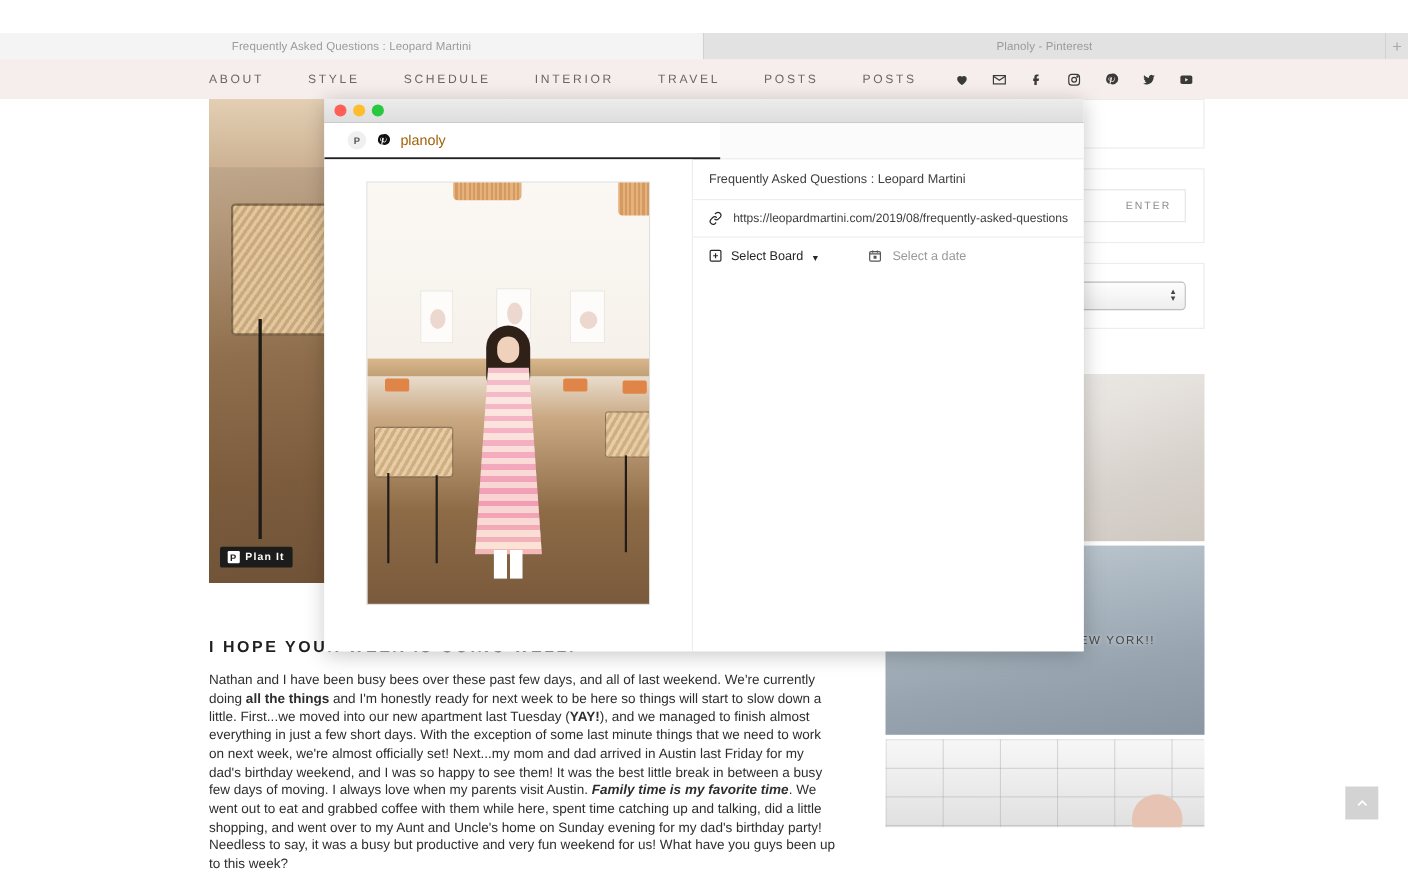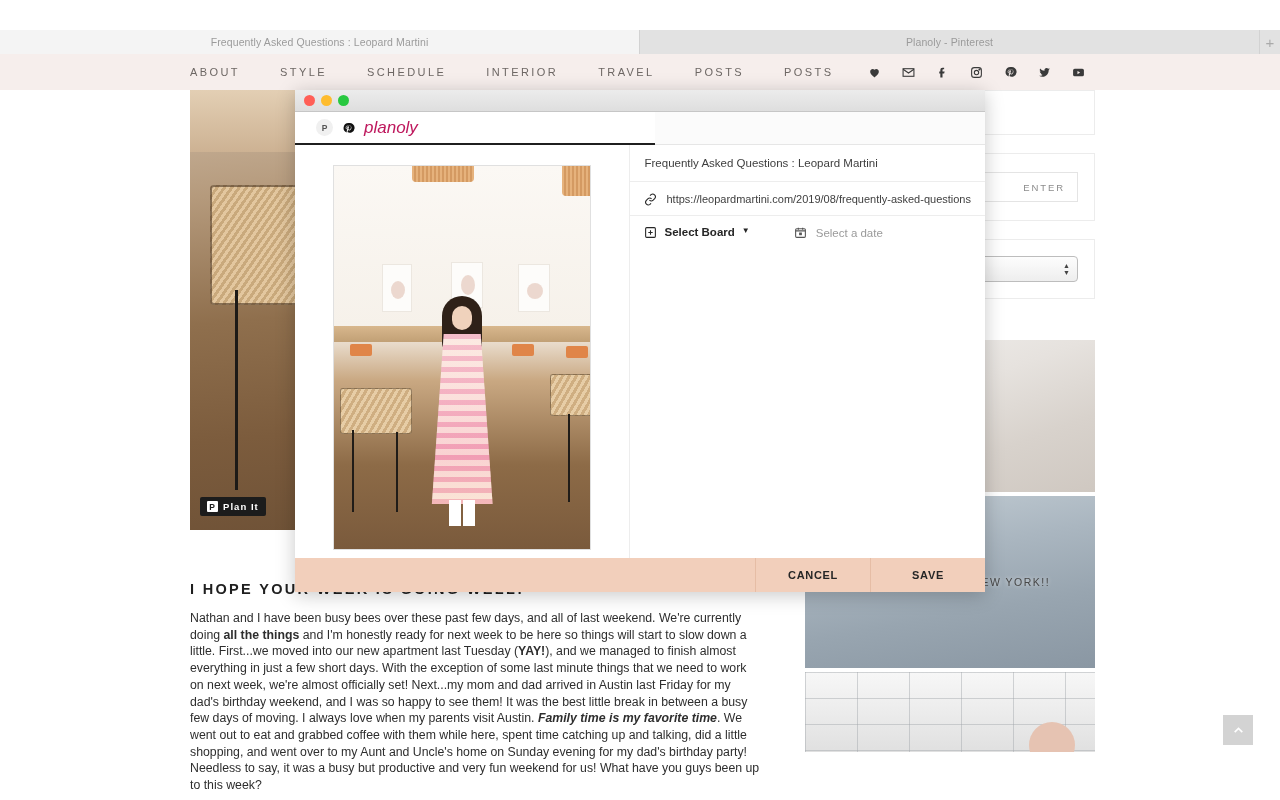--- a/index.html
+++ b/index.html
@@ -189,21 +189,21 @@
   #brand-zone {
     width: 360px; display: flex; align-items: center; gap: 9px; padding-left: 21px;
     background: #ffffff; border-bottom: 2px solid #1f1f1f;
   }
   #brand-avatar {
     width: 17px; height: 17px; border-radius: 50%; background: #f0f0f0;
     display: flex; align-items: center; justify-content: center;
     font-size: 8.5px; color: #555; font-weight: 600;
   }
   #brand-p-logo { width: 13px; height: 13px; color: #111; }
-  #brand-name { font-size: 17px; color: #be185d; font-style: italic; }
+  #brand-name { font-size: 13px; color: #a16207; }
   #schedule-pin-tab {
     width: 132px; background: #262626; color: #ffffff;
     display: flex; align-items: center; justify-content: center;
     font-size: 10.5px; letter-spacing: .08em; font-weight: 500; position: relative;
   }
   #schedule-pin-tab::after {
     content: ""; position: absolute; left: 50%; bottom: -7px; transform: translateX(-50%);
     border-left: 7px solid transparent; border-right: 7px solid transparent;
     border-top: 7px solid #262626;
   }
@@ -267,21 +267,21 @@
   #pin-desc-area::placeholder { color: #a6a6a6; }
   #pin-url-row {
     display: flex; align-items: center; gap: 9px; padding: 10px 14px;
     border-bottom: 1px solid #ededed;
     text-align: right;
   }
   #pin-url-text {
     font-size: 11px; color: #3e3e3e; white-space: nowrap; overflow: hidden;
   }
   #pin-meta-row { display: flex; align-items: center; padding: 10px 14px; gap: 0; }
-  #select-board-btn { display: flex; align-items: flex-start; gap: 7px; font-size: 11.5px; color: #262626; font-weight: bold; }
+  #select-board-btn { display: flex; align-items: flex-end; gap: 7px; font-size: 11.5px; color: #262626; font-weight: normal; }
   #select-date-btn { display: flex; align-items: center; gap: 9px; font-size: 11.5px; color: #9a9a9a; margin-left: 44px; }
   .mini-icon { width: 13px; height: 13px; color: #262626; flex: none; }
   .mini-icon.muted { color: #555; }
   #modal-spacer { flex: 1; background: #fff; }
 
   #modal-footer { height: 34px; background: #f2cfbb; display: flex; }
   #footer-gap { flex: 1; }
   .footer-btn {
     width: 115px; display: flex; align-items: center; justify-content: center;
     font-size: 11px; letter-spacing: .06em; color: #262626; font-weight: bold;
@@ -515,18 +515,13 @@
               </svg>
           </span>
           <span>Select a date</span>
         </div>
       </div>
 
       <div id="modal-spacer"></div>
     </div>
   </div>
 
-  <div id="modal-footer">
-    <div id="footer-gap"></div>
-    <div class="footer-btn">CANCEL</div>
-    <div class="footer-btn">SAVE</div>
-  </div>
 </div>
 
 </body></html>

